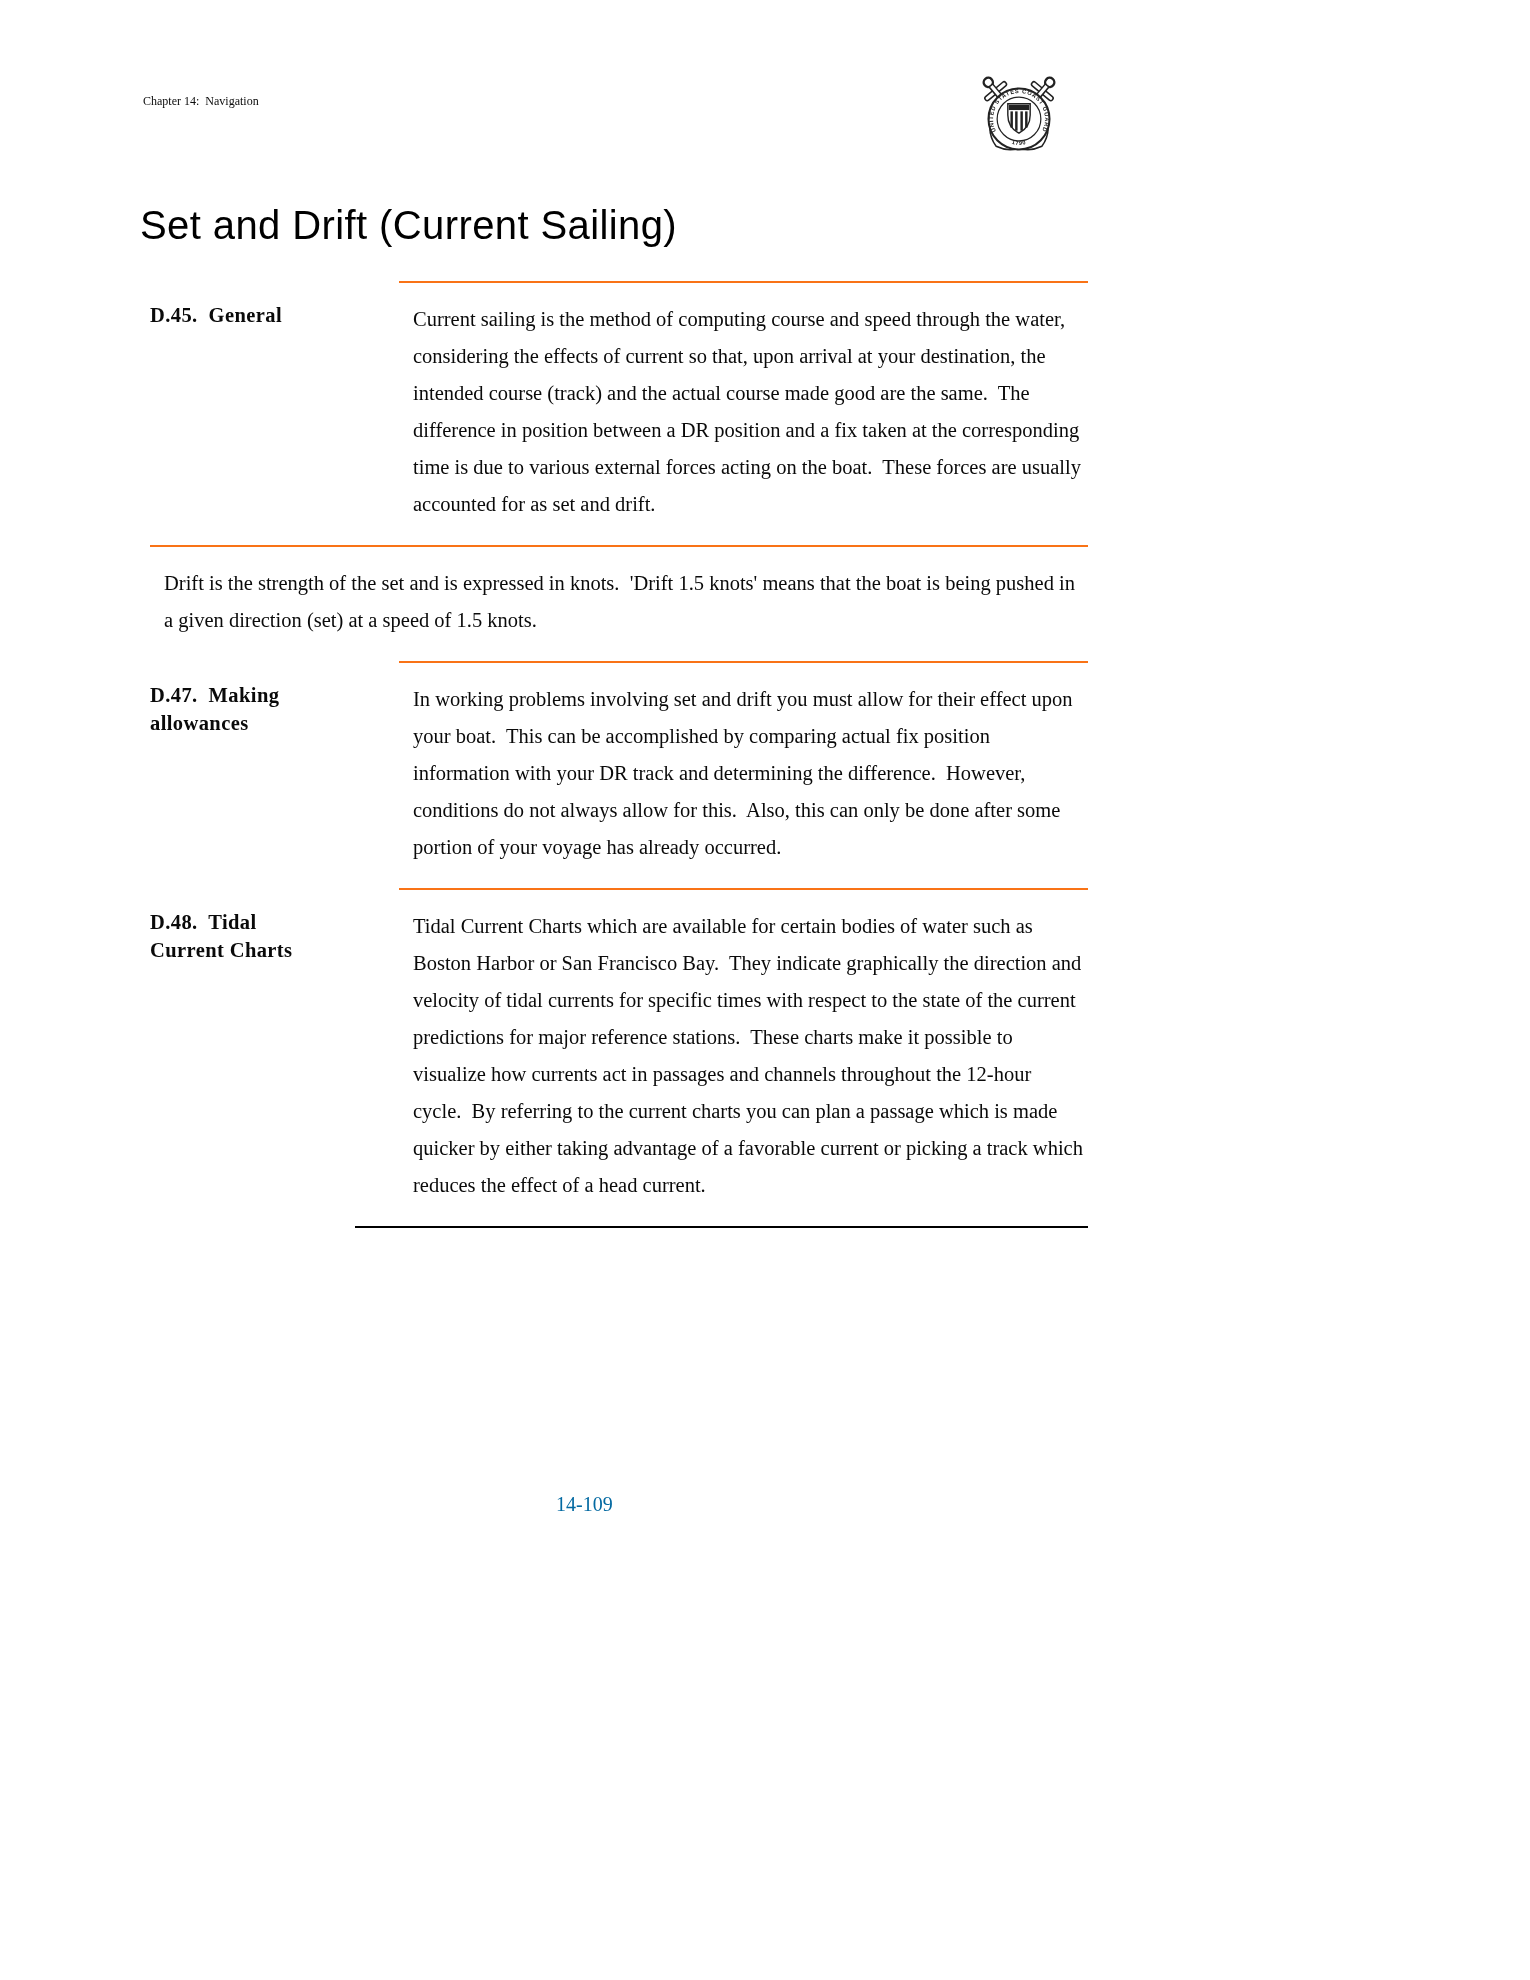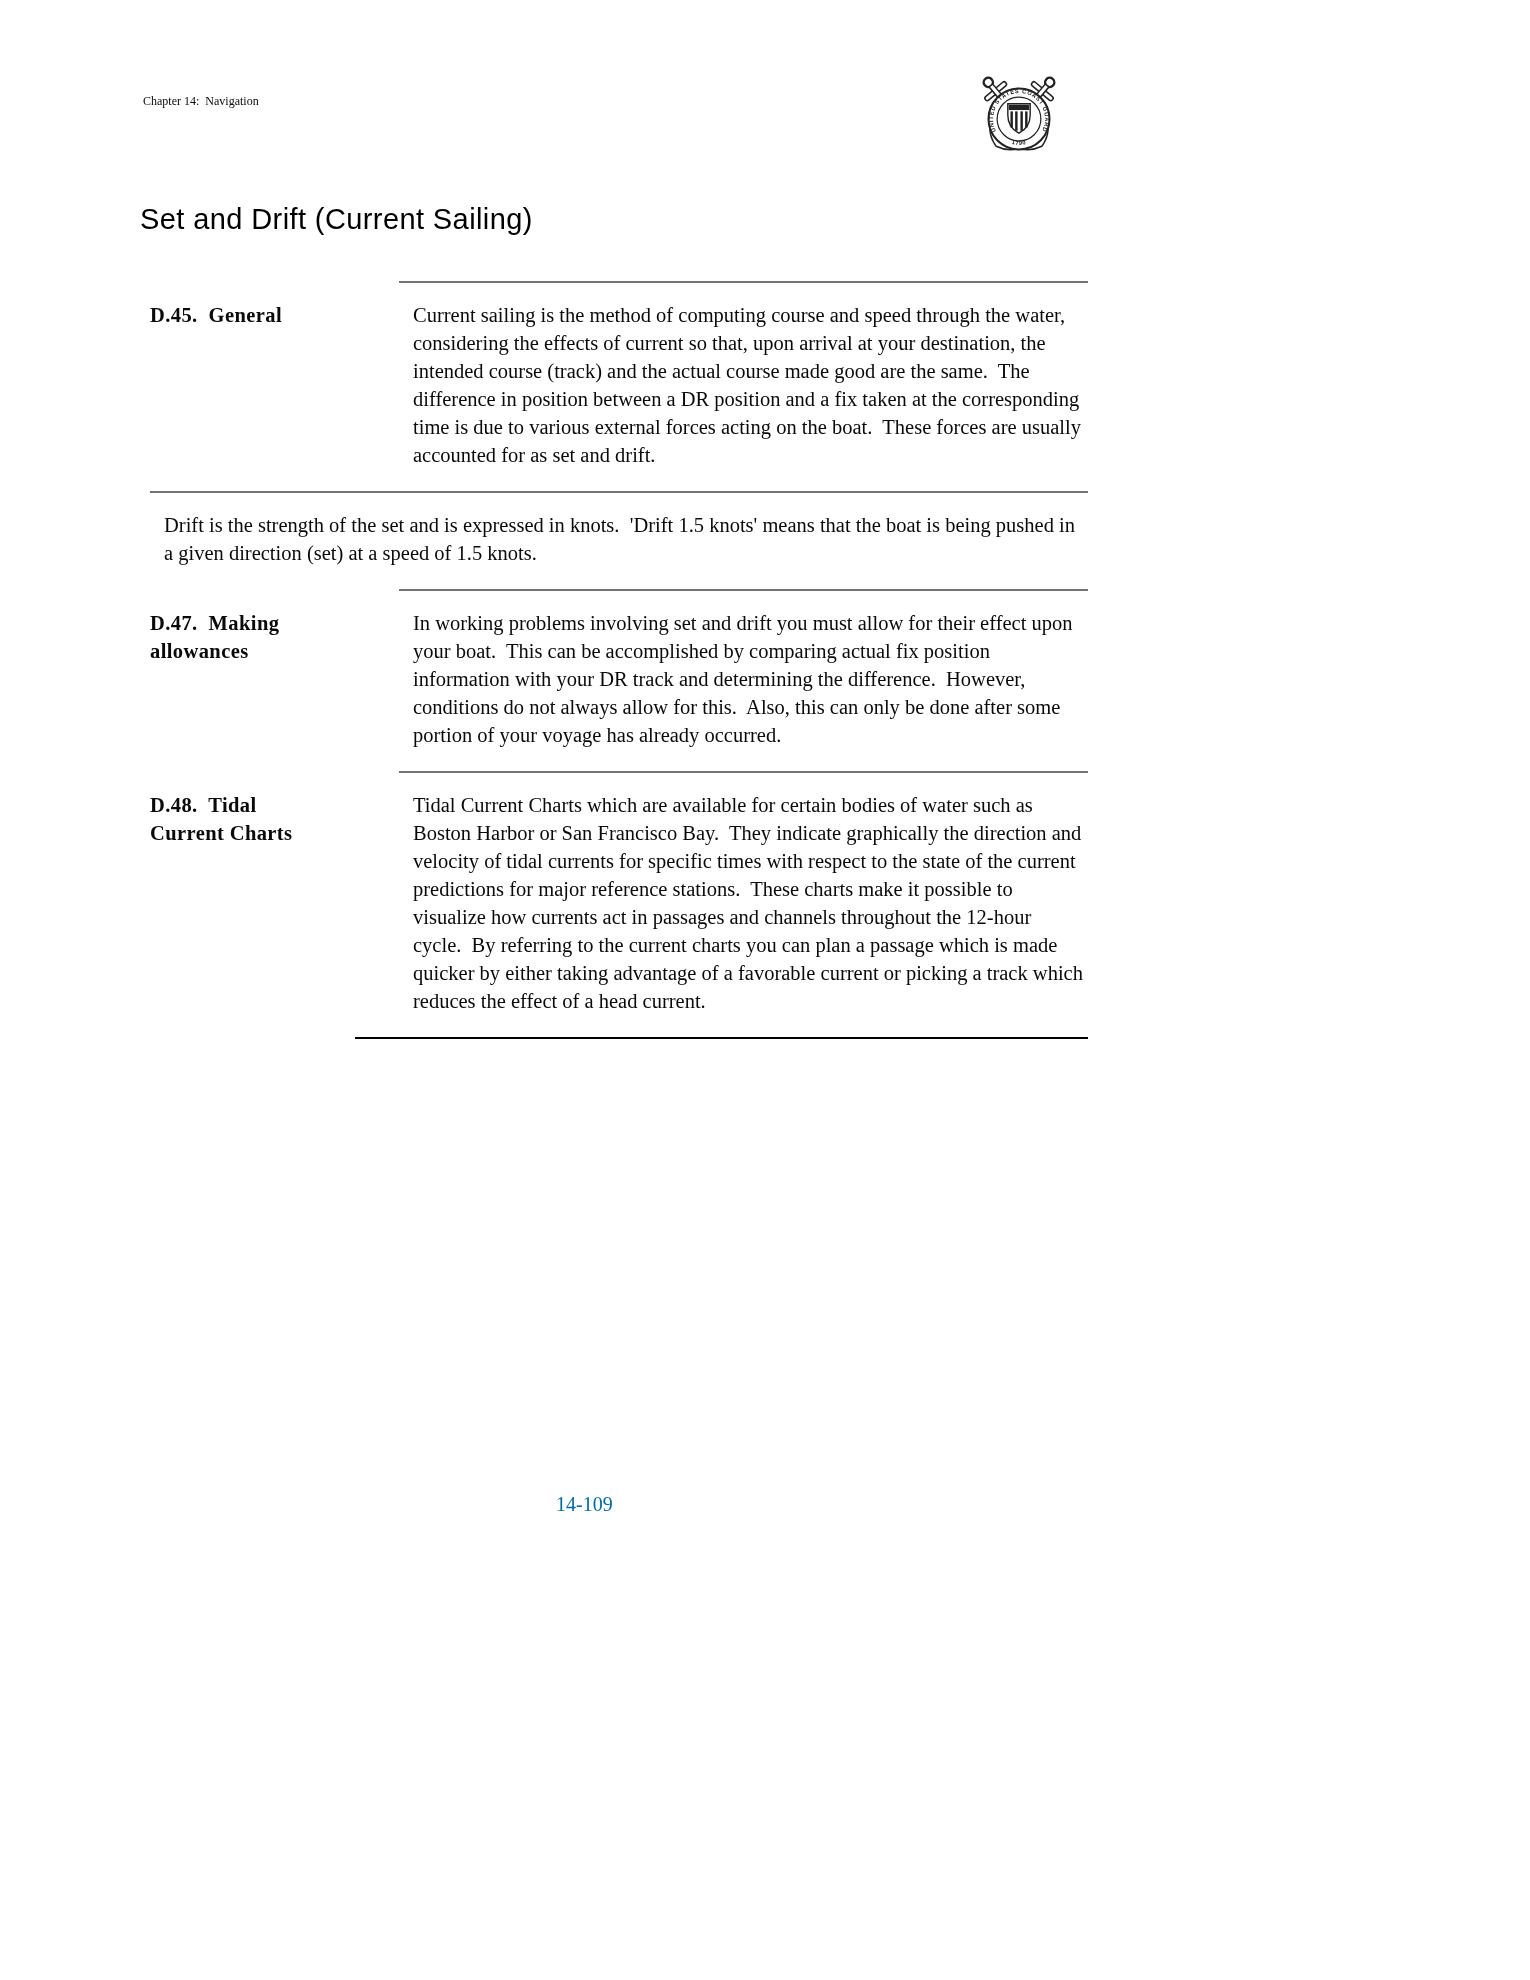--- a/index.html
+++ b/index.html
@@ -28,21 +28,21 @@
     top: 58px;
     width: 142px;
     height: 122px;
   }
 
   .page-title {
     position: absolute;
     left: 140px;
     top: 203px;
     font-family: "Liberation Sans", sans-serif;
-    font-size: 29px;
+    font-size: 40px;
     font-weight: 400;
     letter-spacing: 0.4px;
     color: #000000;
   }
 
   .content {
     position: absolute;
     left: 150px;
     top: 281px;
     width: 938px;
@@ -58,25 +58,25 @@
     box-sizing: border-box;
     font-size: 20.5px;
     font-weight: bold;
     letter-spacing: 0.4px;
     line-height: 28px;
     white-space: pre-wrap;
   }
 
   .section-body {
     flex: 1;
-    border-top: 2px solid #737373;
+    border-top: 2px solid #f97316;
     padding: 18px 4px 22px 14px;
     box-sizing: border-box;
     font-size: 20.5px;
-    line-height: 28px;
+    line-height: 37px;
   }
 
   .section-body p {
     margin: 0 0 16px 0;
     white-space: pre-wrap;
   }
   .section-body p:last-child { margin-bottom: 0; }
 
   .closing-rule {
     margin-left: 205px;

